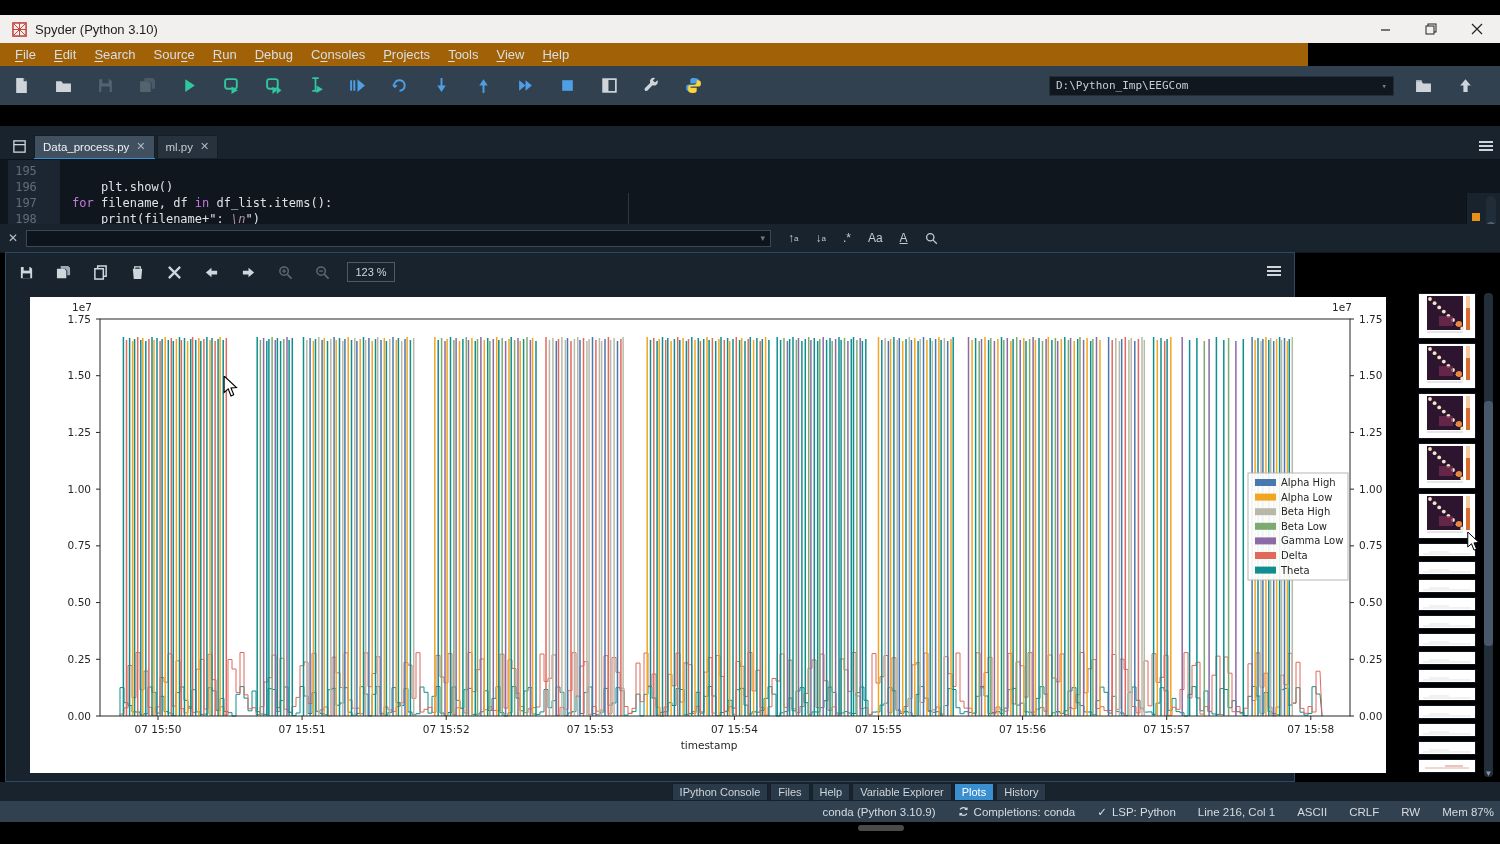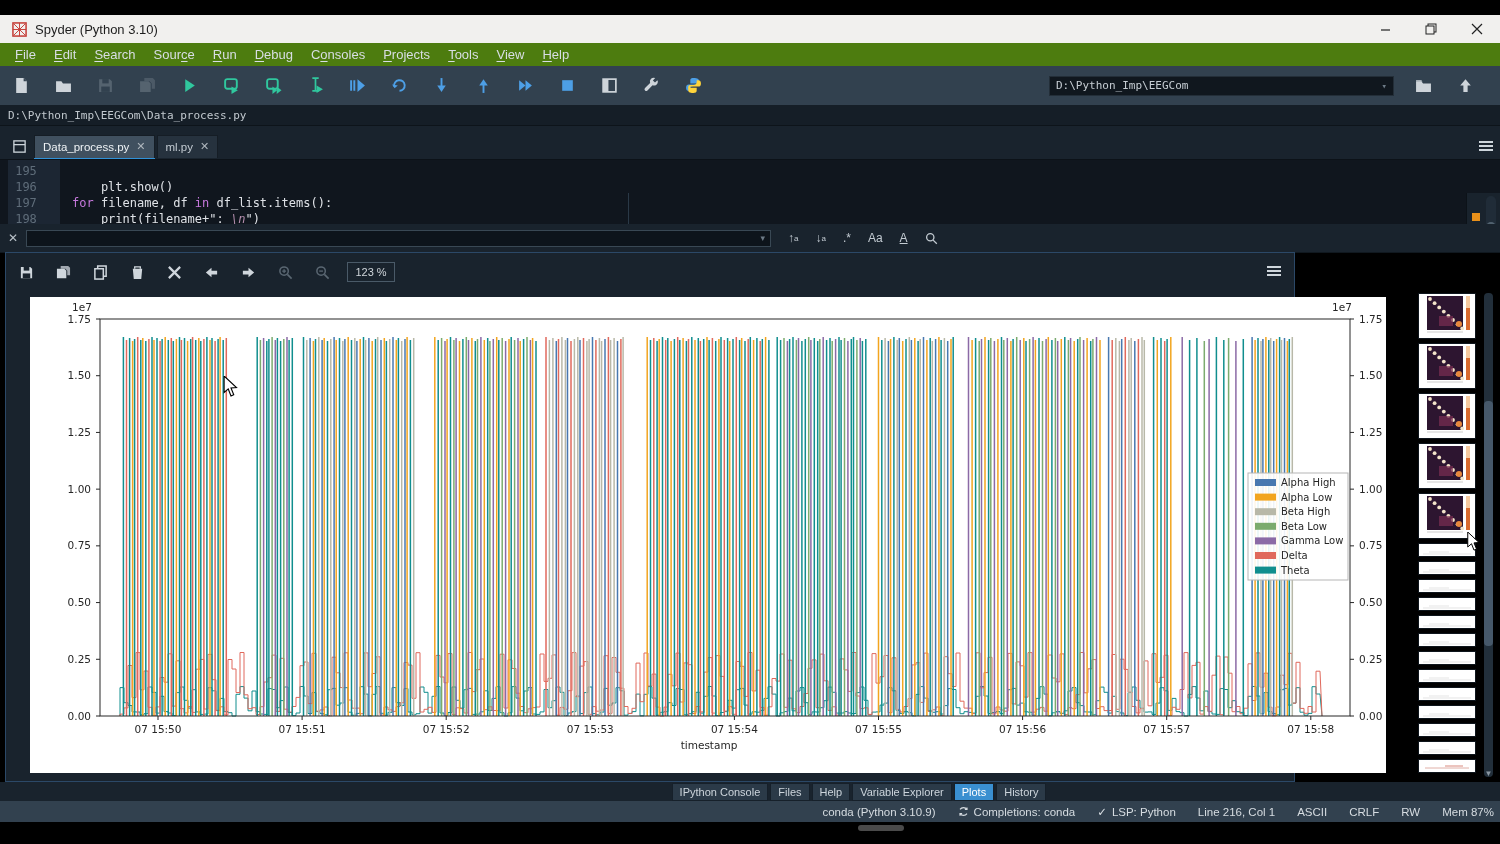--- a/index.html
+++ b/index.html
@@ -5,21 +5,21 @@
   html,body{margin:0;padding:0;background:#000;width:1500px;height:844px;overflow:hidden;
     font-family:"Liberation Sans",sans-serif;-webkit-font-smoothing:antialiased;}
   .abs{position:absolute;}
   #stage{position:relative;width:1500px;height:844px;background:#000;}
   
   #titlebar{left:0;top:15px;width:1500px;height:28px;background:#f1f0ee;display:flex;align-items:center;}
   #titlebar .title{font-size:13px;color:#1d1d1d;margin-left:8px;text-align:center;}
   #win-controls{margin-left:auto;display:flex;height:100%;}
   .win-btn{width:46px;height:100%;display:flex;align-items:center;justify-content:center;color:#222;}
   
-  #menubar{left:0;top:43px;width:1500px;height:23px;background:#4d7c0f;display:flex;align-items:center;padding-left:6px;box-sizing:border-box;}
+  #menubar{left:0;top:43px;width:1308px;height:23px;background:#a16207;display:flex;align-items:center;padding-left:6px;box-sizing:border-box;}
   .menu-item{color:#d8dee4;font-size:13px;padding:2px 9px;cursor:default;}
   .menu-item u{text-decoration:underline;text-underline-offset:2px;}
   
   #toolbar{left:0;top:66px;width:1500px;height:39px;background:#32414f;display:flex;align-items:center;}
   .tb-btn{width:42px;height:30px;display:flex;align-items:center;justify-content:center;}
   .tb-btn svg{width:17px;height:17px;}
   #wd-box{width:345px;height:20px;background:#10171e;border:1px solid #232e38;color:#c7ced4;
     font-family:"DejaVu Sans Mono",monospace;font-size:11px;display:flex;align-items:center;padding:0 6px;box-sizing:border-box;}
   #wd-box .caret{margin-left:auto;color:#6c7a86;font-size:9px;}
   
@@ -237,23 +237,20 @@
           </svg>
       </div>
       <div class="tb-btn" style="color:#ced4da;">
         <svg viewBox="0 0 16 16" fill="currentColor">
             <path d="M8 2 L13 8 H10 V14 H6 V8 H3 Z"></path>
           </svg>
       </div>
     </div>
   </div>
 
-  <div id="breadcrumb" class="abs">
-    <span>D:\Python_Imp\EEGCom\Data_process.py</span>
-  </div>
 
   <div id="editor" class="abs">
     <div id="tabbar">
       <div id="browse-tabs">
         <svg width="15" height="15" viewBox="0 0 16 16" fill="none" stroke="currentColor" stroke-width="1.4">
             <rect x="2" y="2" width="12" height="12"></rect>
             <path d="M2 6 H14"></path>
           </svg>
       </div>
       <div id="ed-tabs" style="display:flex;align-items:flex-end;">

